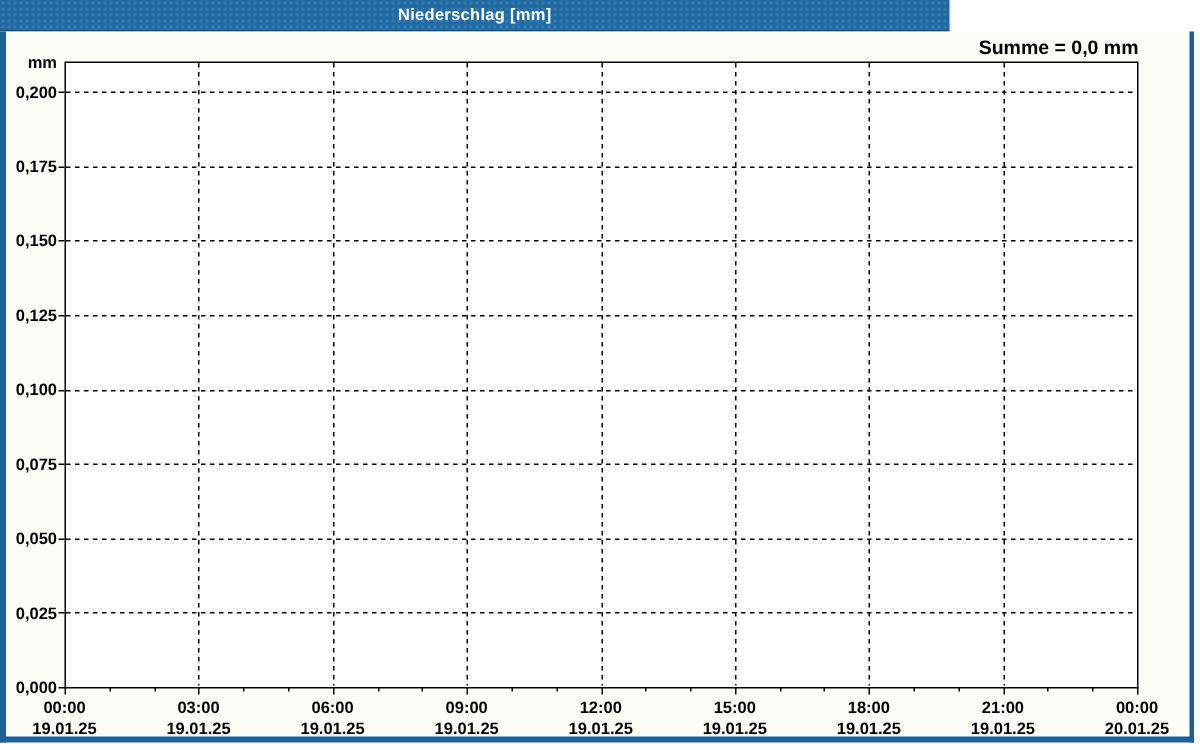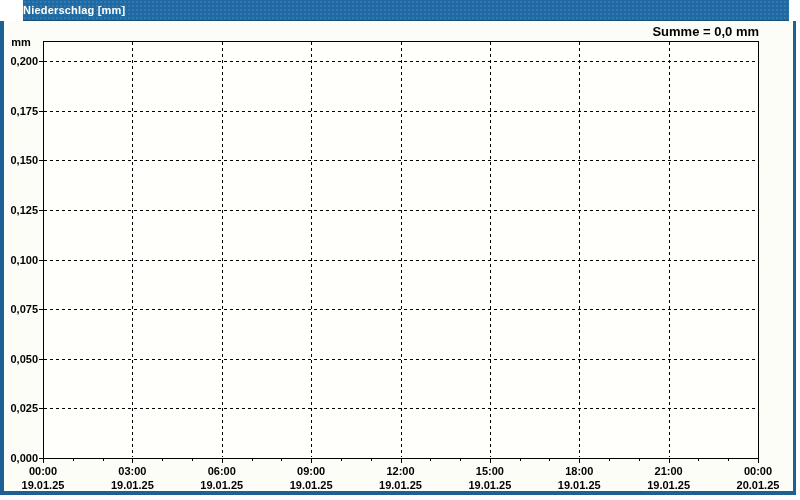--- a/index.html
+++ b/index.html
@@ -10,41 +10,41 @@
     --c-plot-bg:#fffffb;
     --c-grid:#000000;
     --c-text:#000000;
   }
   html,body{margin:0;padding:0;}
   body{
     width:800px;height:500px;position:relative;background:#ffffff;
     font-family:"Liberation Sans", sans-serif;overflow:hidden;
   }
   .titlebar{
-    position:absolute;left:0;top:0;width:766px;height:21px;box-sizing:border-box;
+    position:absolute;left:0;top:0;width:633px;height:21px;box-sizing:border-box;
     background-color:var(--c-titlebar);
     background-image:radial-gradient(rgba(255,255,255,0.10) 1px, transparent 1.2px);
     background-size:4px 4px;
     border-bottom:1px solid var(--c-titlebar-edge);
-    display:flex;align-items:center;margin-left:23px;
+    display:flex;align-items:center;justify-content:center;
   }
   .titlebar span{color:#ffffff;font-size:11px;font-weight:bold;letter-spacing:0.2px;}
   .frame{
     position:absolute;left:0;top:21px;width:789px;height:470px;
     border-left:4px solid var(--c-border);
     border-right:3px solid var(--c-border);
     border-bottom:4px solid var(--c-border);
     background:var(--c-content-bg);
   }
   .sum-label{
     position:absolute;top:3px;right:34px;
     font-size:13px;font-weight:bold;color:var(--c-text);white-space:nowrap;
   }
   .unit-label{
-    position:absolute;top:15px;left:0;width:34px;text-align:center;
+    position:absolute;top:15px;left:0;width:34px;text-align:right;
     font-size:11px;font-weight:bold;color:var(--c-text);
   }
   svg.plot{position:absolute;left:0;top:0;display:block;}
   svg.plot text{
     font-family:"Liberation Sans", sans-serif;
     font-size:11px;font-weight:bold;fill:var(--c-text);
   }
 </style>
 </head>
 <body>

